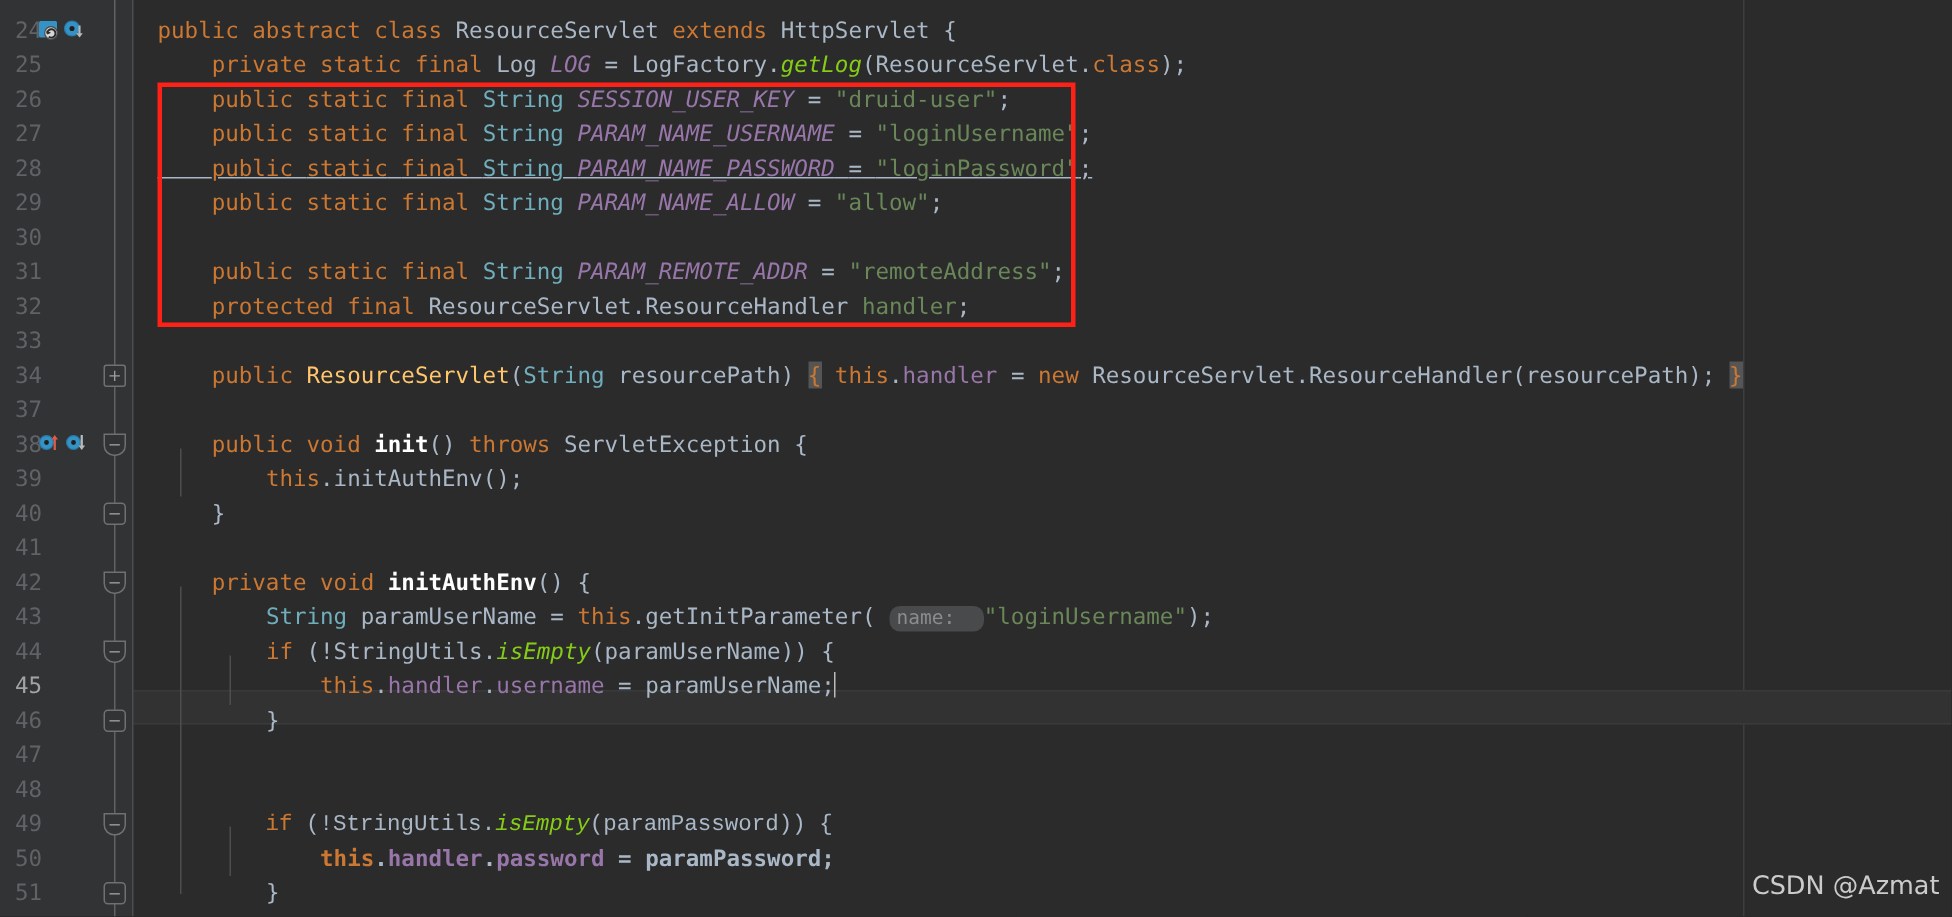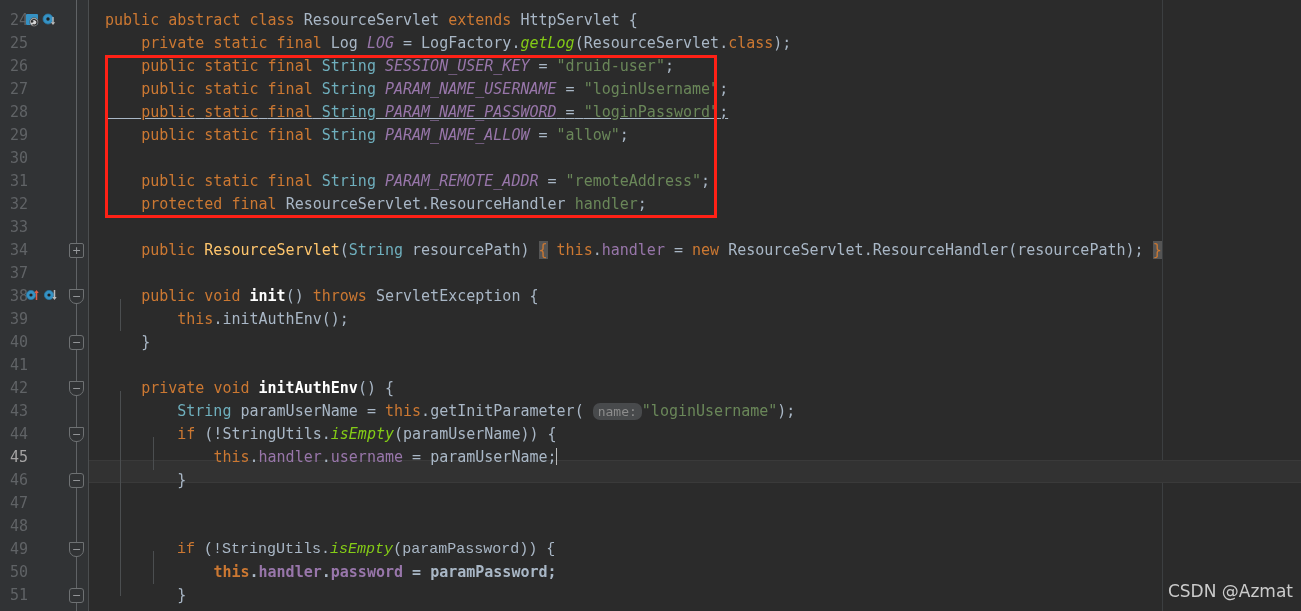--- a/index.html
+++ b/index.html
@@ -172,21 +172,21 @@
     background: #3b514d;
     background: #555555;
     color: #cc7832;
   }
 
   
   .hint {
     background: #484a4c;
     color: #8c8c8c;
     border-radius: 7px;
-    padding: 1px 5px 1px 5px;
+    padding: 1px 19px 1px 5px;
     font-size: 13px;
     font-style: normal;
   }
 
   
   .caret {
     display: inline-block;
     width: 1px;
     height: 17px;
     background: #bbbbbb;

